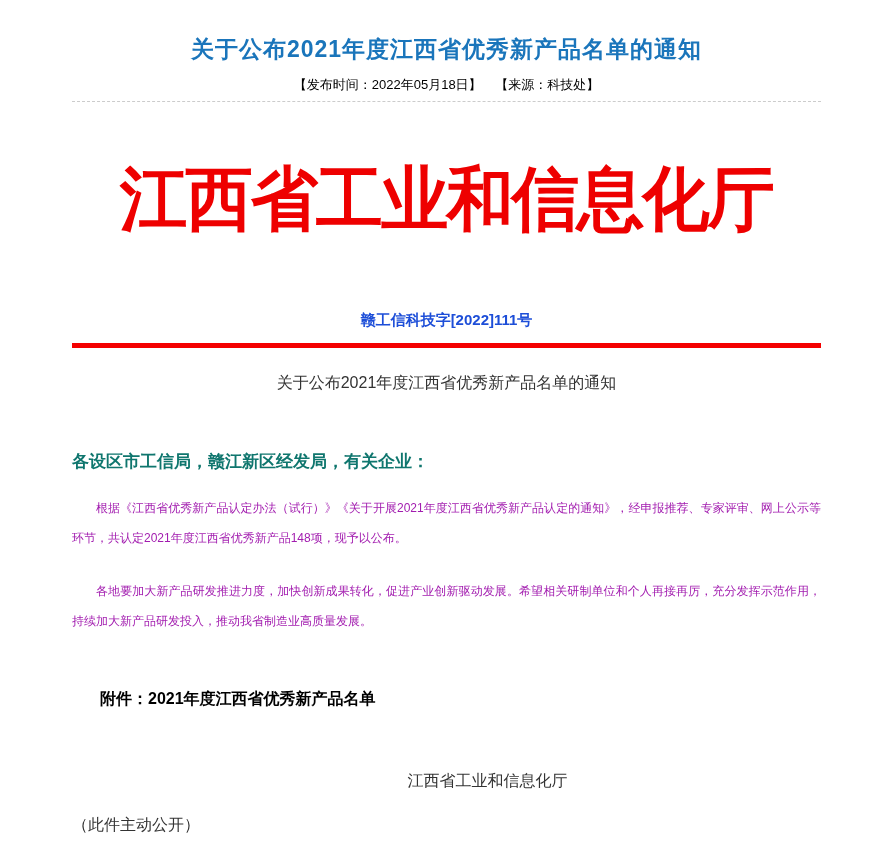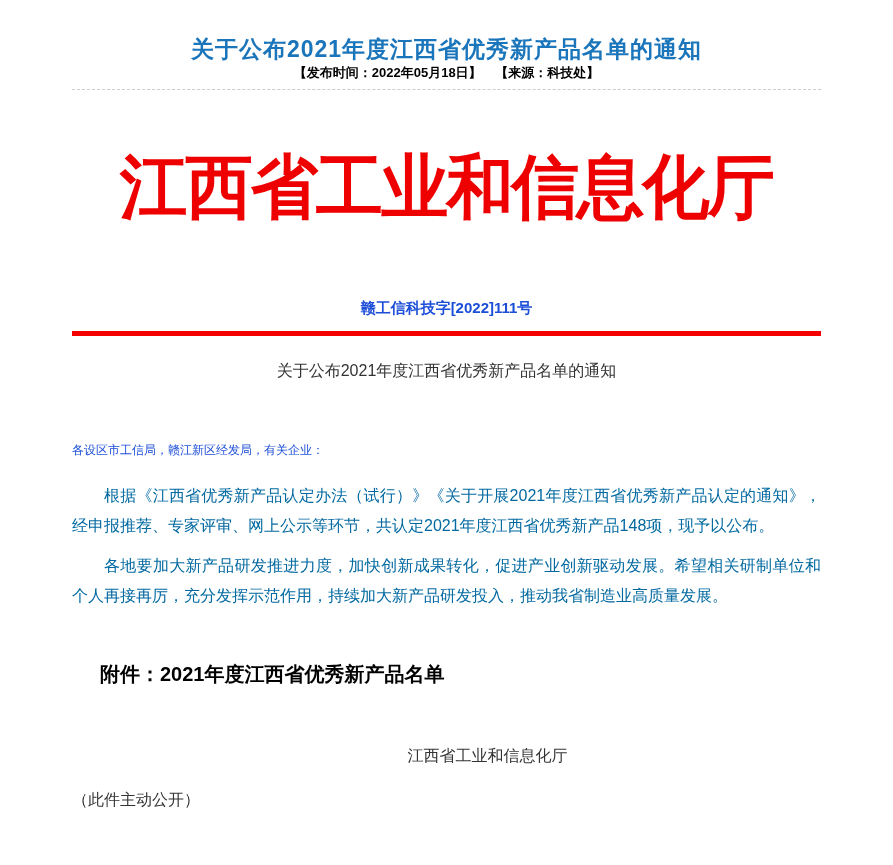--- a/index.html
+++ b/index.html
@@ -18,24 +18,24 @@
   .page-title {
     margin-top: 34px;
     text-align: center;
     font-size: 23px;
     font-weight: bold;
     color: #1a75bb;
     line-height: 30px;
     letter-spacing: 1px;
   }
   .meta-line {
-    margin-top: 0;
+    margin-top: 12px;
     text-align: center;
     font-size: 13px;
-    font-weight: bold;
+    font-weight: normal;
     color: #000000;
     line-height: 18px;
   }
   .meta-line span { margin: 0 5px; }
   .dashed-separator {
     margin-top: 7px;
     border-bottom: 1px dashed #cccccc;
     height: 0;
   }
 
@@ -71,38 +71,39 @@
     margin-top: 25px;
     text-align: center;
     font-size: 16px;
     color: #333333;
     line-height: 20px;
   }
 
   
   .salutation {
     margin-top: 54px;
+    font-size: 17px;
+    line-height: 30px;
+    color: #0f766e;
+    font-weight: bold;
+  }
+  .body-paragraph {
     font-size: 12px;
     line-height: 30px;
-    color: #1d4ed8;
-  }
-  .body-paragraph {
-    font-size: 16px;
-    line-height: 30px;
-    color: #0369a1;
+    color: #a21caf;
     text-indent: 2em;
     text-align: justify;
   }
   .body-paragraph.p1 { margin-top: 16px; }
-  .body-paragraph.p2 { margin-top: 10px; font-family: Liberation Serif, serif; }
+  .body-paragraph.p2 { margin-top: 23px; font-family: Liberation Serif, serif; }
 
   .attachment-line {
     margin-top: 48px;
     padding-left: 28px;
-    font-size: 20px;
+    font-size: 16px;
     font-weight: bold;
     color: #000000;
     line-height: 30px;
     cursor: pointer;
   }
 
   .signature-block {
     position: relative;
     left: 41px;
     text-align: center;

